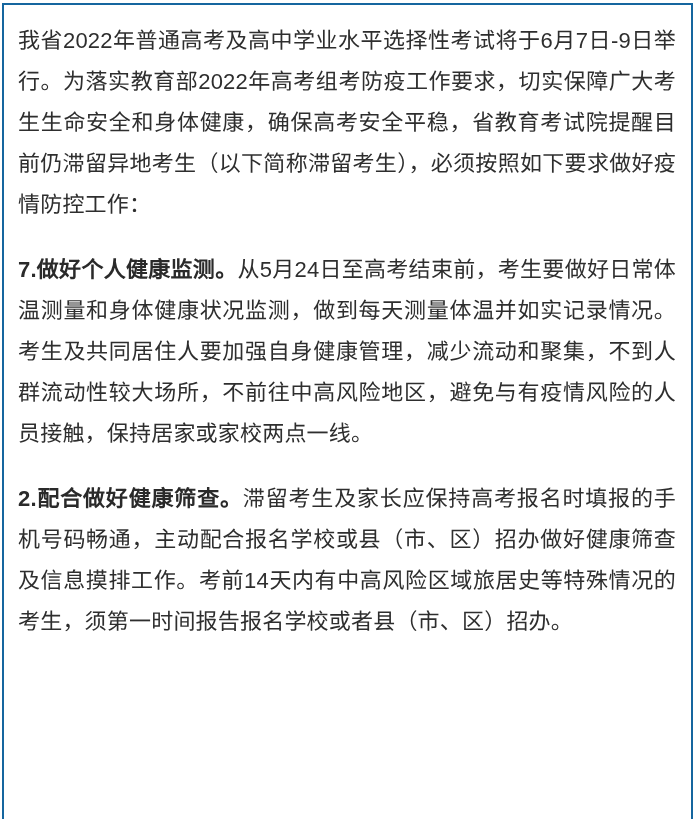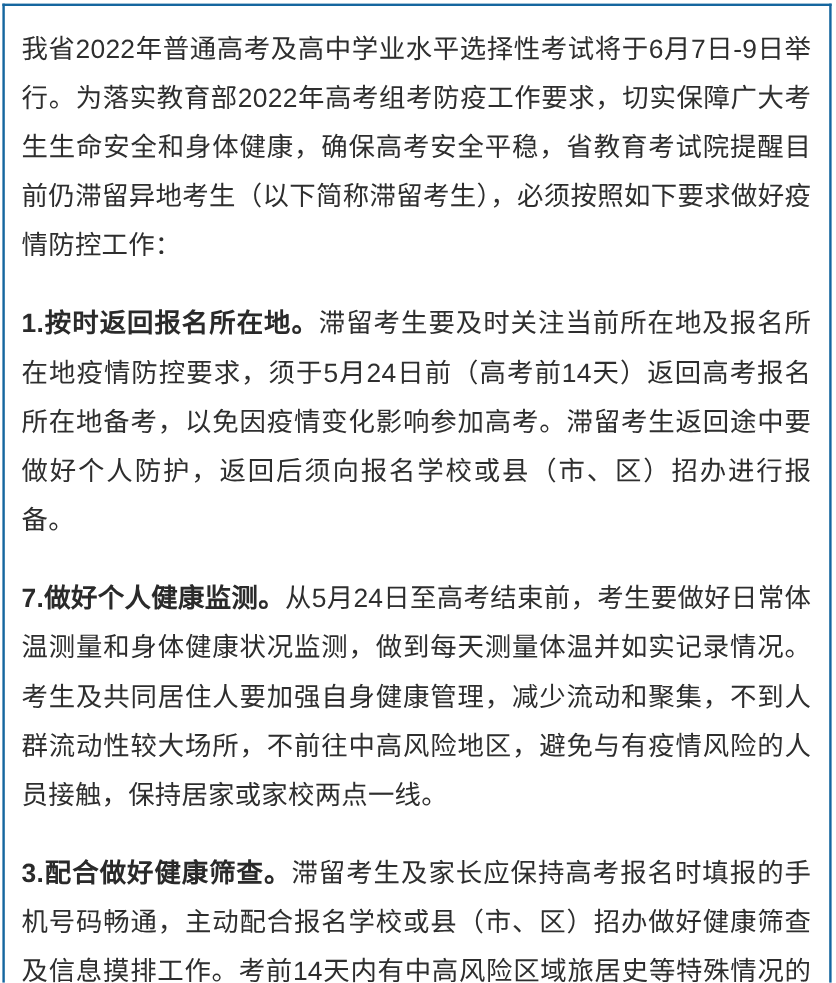--- a/index.html
+++ b/index.html
@@ -34,19 +34,18 @@
     color: #2a2a2a;
   }
 </style>
 </head>
 <body>
 
 <div class="notice-card">
 
   <p><span>我省2022年普通高考及高中学业水平选择性考试将于6月7日-9日举行。为落实教育部2022年高考组考防疫工作要求，切实保障广大考生生命安全和身体健康，确保高考安全平稳，省教育考试院提醒目前仍滞留异地考生（以下简称滞留考生），必须按照如下要求做好疫情防控工作：</span></p>
 
-  <p><strong class="lead">1.按时返回报名所在地。</strong><span>滞留考生要及时关注当前所在地及报名所在地疫情防控要求，须于5月24日前（高考前14天）返回高考报名所在地备考，以免因疫情变化影响参加高考。滞留考生返回途中要做好个人防护，返回后须向报名学校或县（市、区）招办进行报备。</span></p>
 
   <p><strong class="lead">7.做好个人健康监测。</strong><span>从5月24日至高考结束前，考生要做好日常体温测量和身体健康状况监测，做到每天测量体温并如实记录情况。考生及共同居住人要加强自身健康管理，减少流动和聚集，不到人群流动性较大场所，不前往中高风险地区，避免与有疫情风险的人员接触，保持居家或家校两点一线。</span></p>
 
-  <p><strong class="lead">3.配合做好健康筛查。</strong><span>滞留考生及家长应保持高考报名时填报的手机号码畅通，主动配合报名学校或县（市、区）招办做好健康筛查及信息摸排工作。考前14天内有中高风险区域旅居史等特殊情况的考生，须第一时间报告报名学校或者县（市、区）招办。</span></p>
+  <p><strong class="lead">2.配合做好健康筛查。</strong><span>滞留考生及家长应保持高考报名时填报的手机号码畅通，主动配合报名学校或县（市、区）招办做好健康筛查及信息摸排工作。考前14天内有中高风险区域旅居史等特殊情况的考生，须第一时间报告报名学校或者县（市、区）招办。</span></p>
 
 </div>
 
 </body></html>

